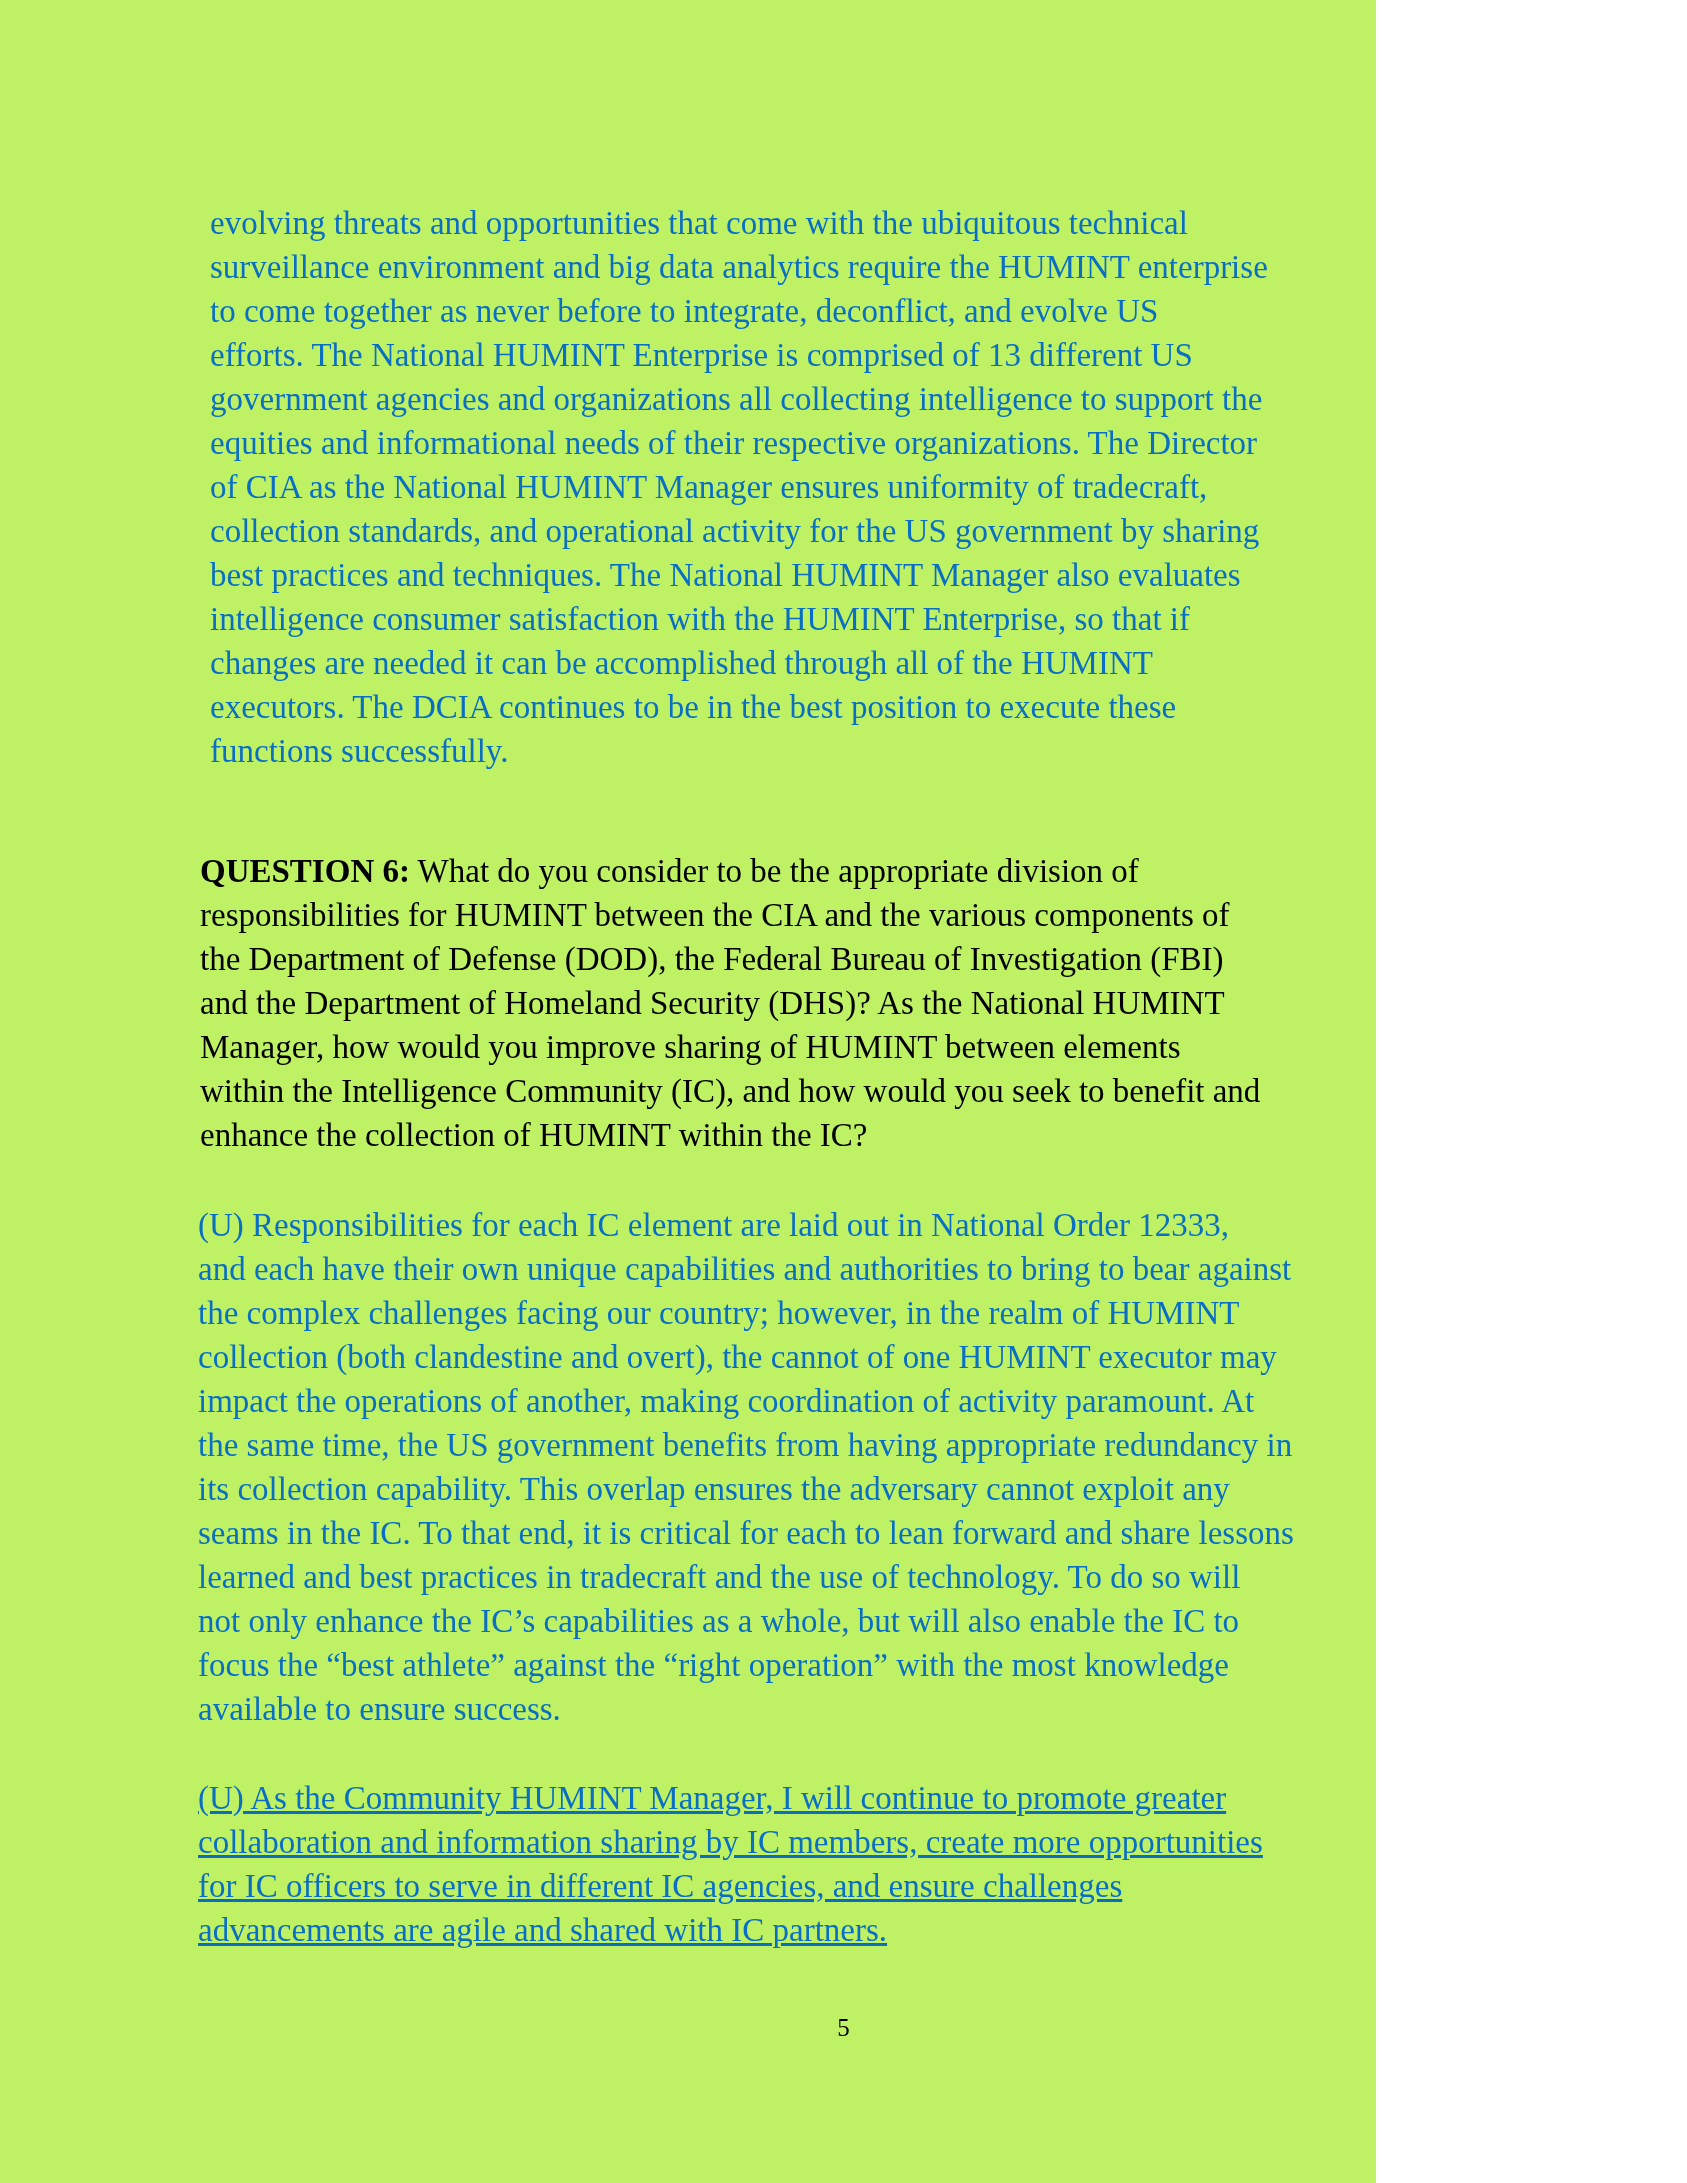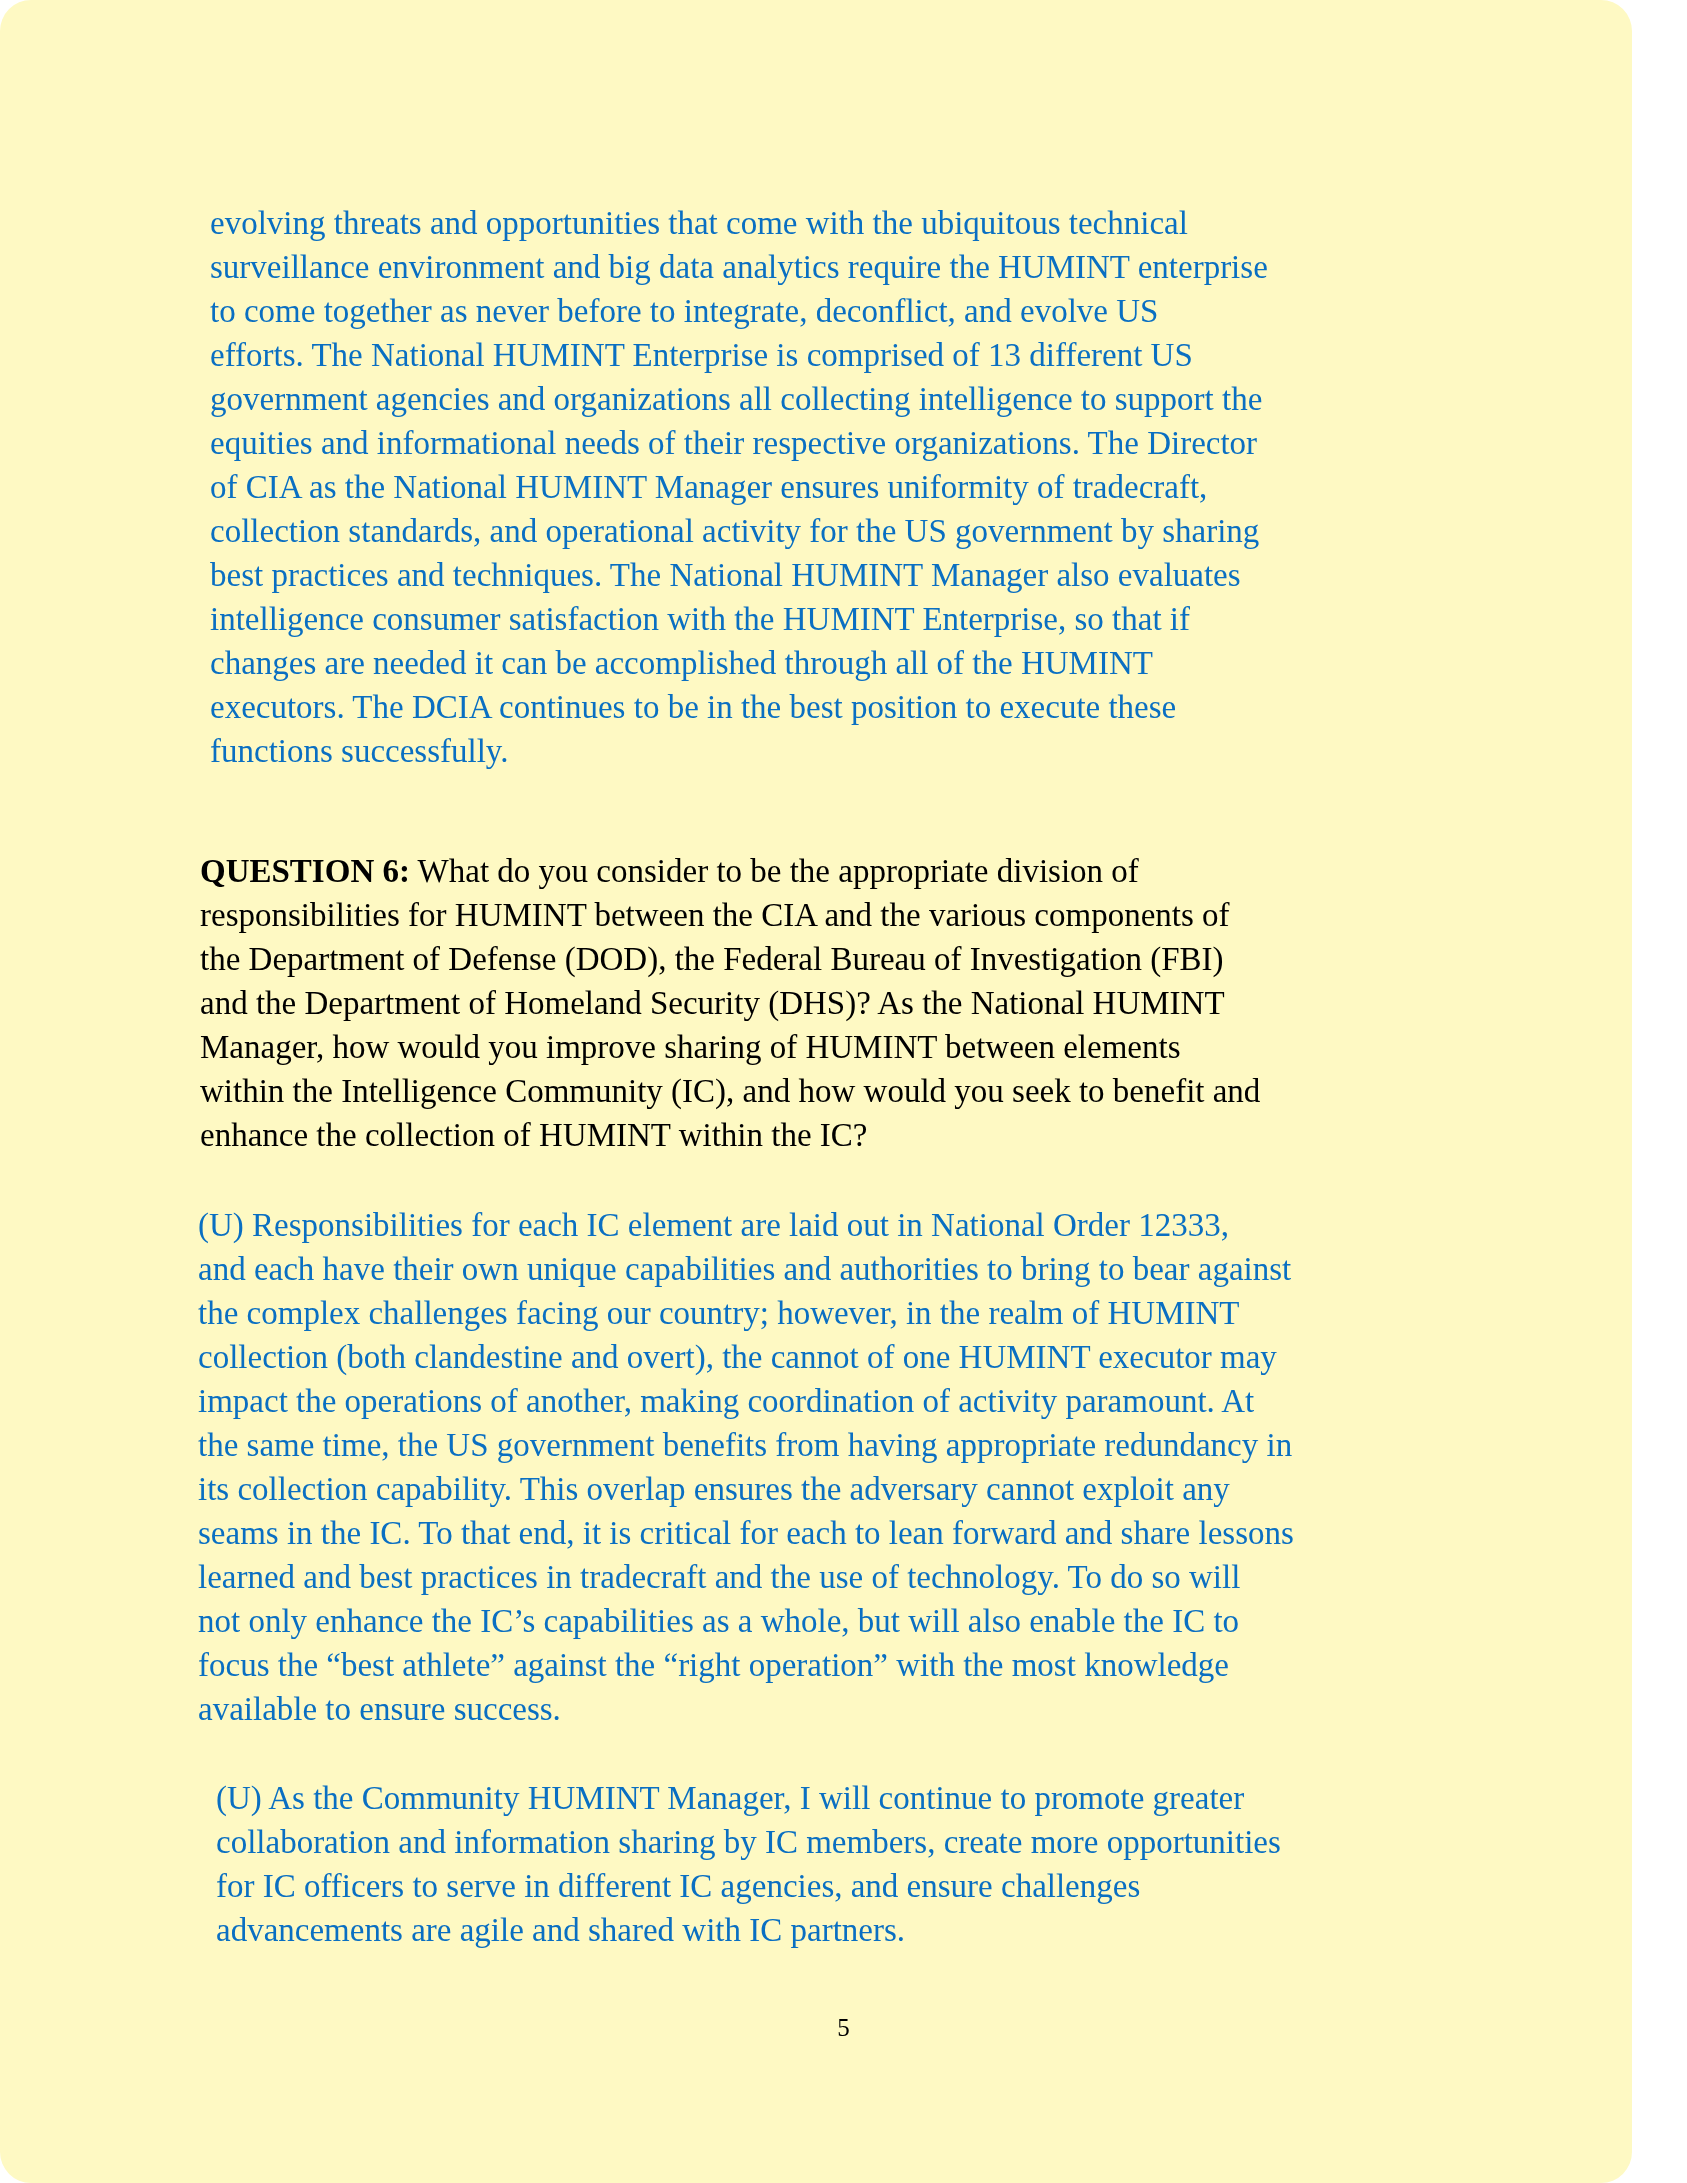--- a/index.html
+++ b/index.html
@@ -11,24 +11,23 @@
       width: 1687px;
       height: 2183px;
       position: relative;
       overflow: hidden;
       font-family: "Liberation Serif", "DejaVu Serif", serif;
     }
     .page {
       position: absolute;
       left: 0;
       top: 0;
-      width: 1632px;
+      width: 1376px;
       height: 2183px;
-      background: #fef9c3;
-      border-radius: 31px;
+      background: #bef264;
     }
     .block {
       position: absolute;
       font-size: 33px;
       line-height: 44px;
       white-space: nowrap;
     }
     .line {
       display: block;
       height: 44px;
@@ -48,22 +47,23 @@
     }
     #question-6 {
       left: 200px;
       top: 849px;
     }
     #answer-para-1 {
       left: 198px;
       top: 1203px;
     }
     #answer-para-2 {
-      left: 216px;
+      left: 198px;
       top: 1776px;
+      text-decoration: underline;
     }
     #page-number {
       position: absolute;
       left: 0;
       width: 1687px;
       top: 2011px;
       text-align: center;
       font-size: 25px;
       line-height: 33px;
       color: #000000;

